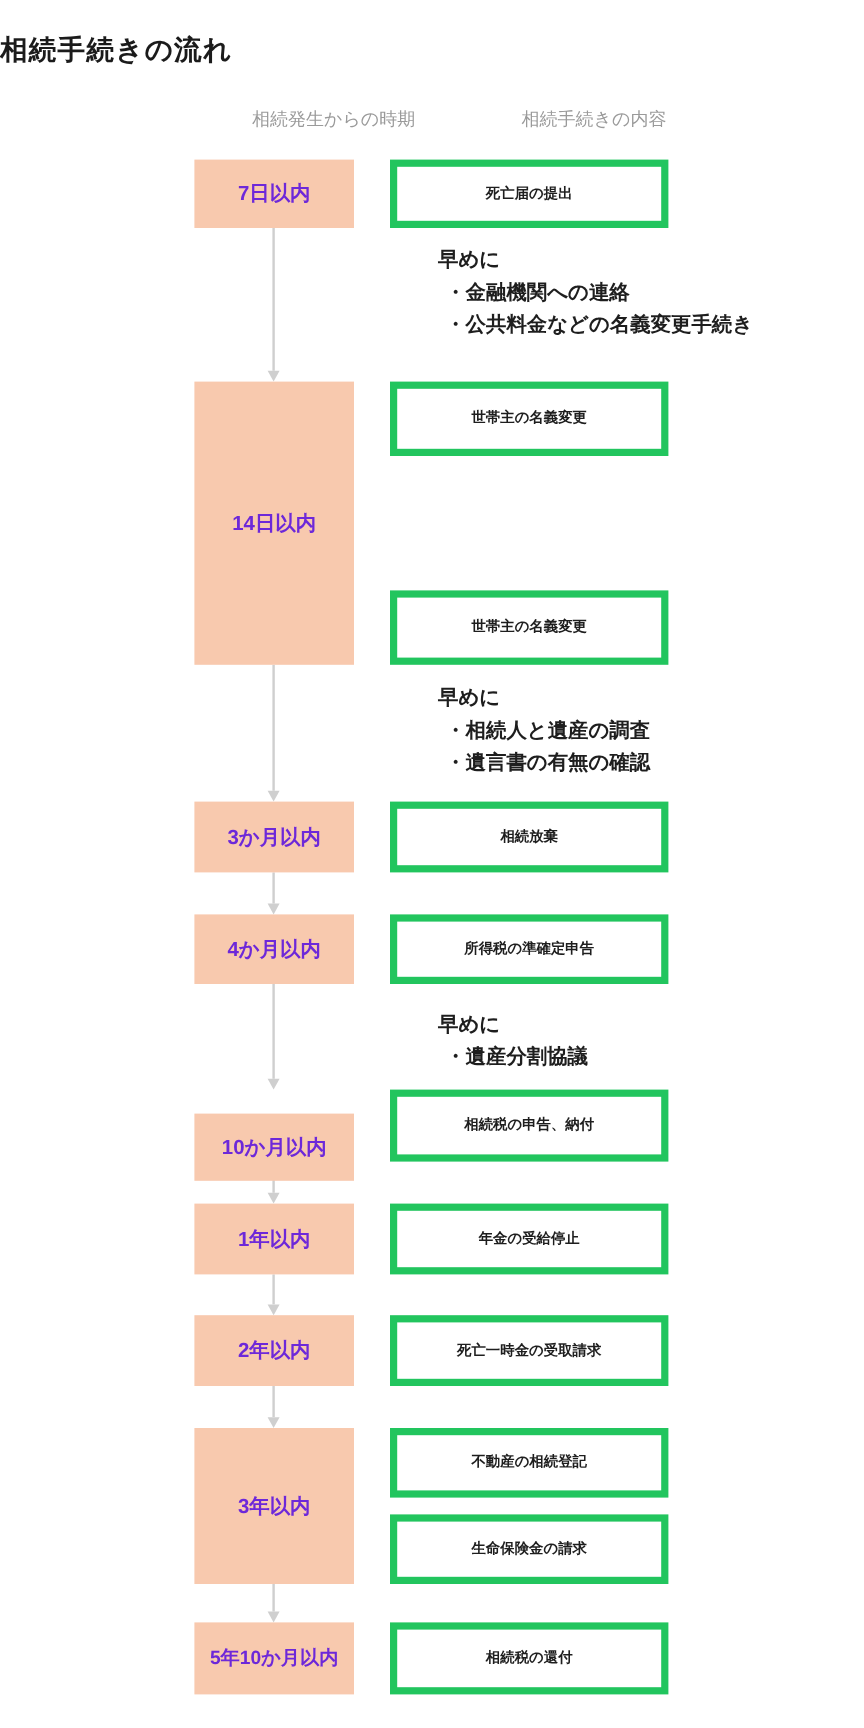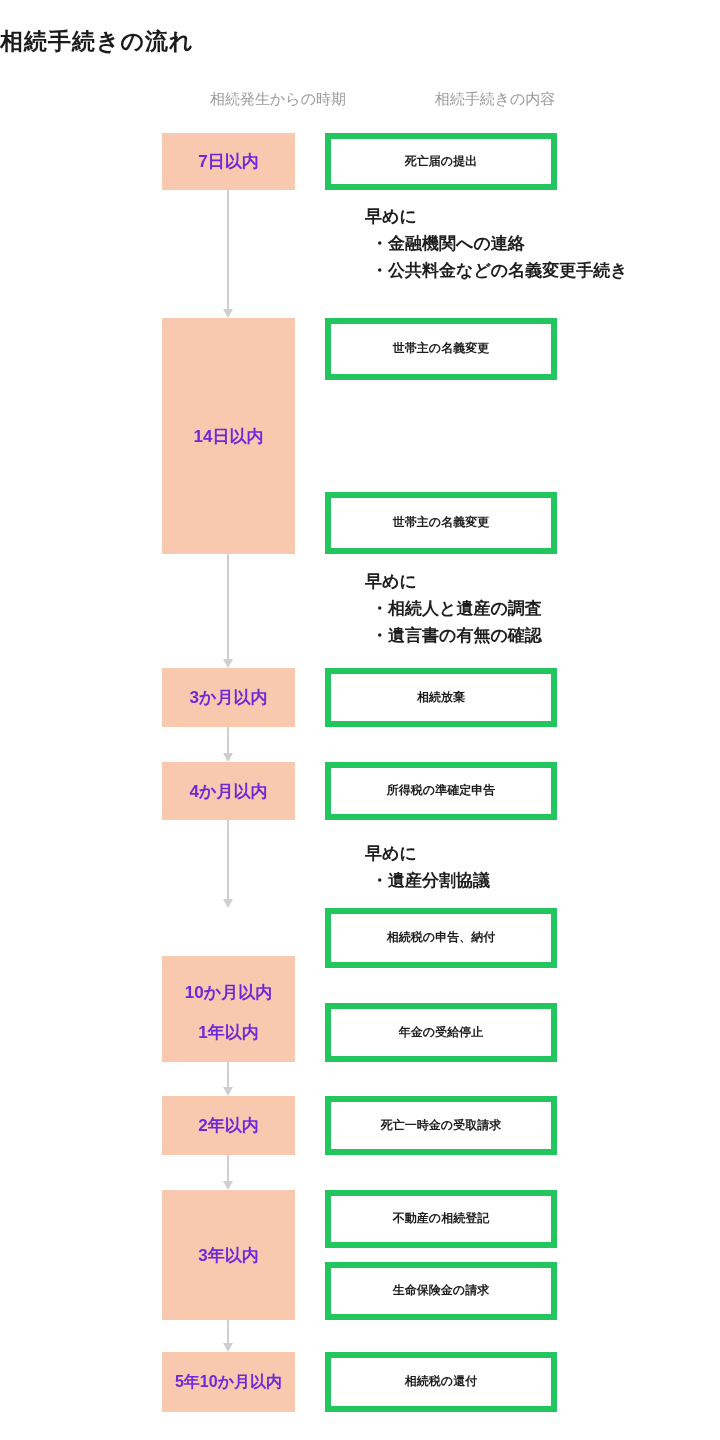--- a/index.html
+++ b/index.html
@@ -139,21 +139,21 @@
   <div class="cbox" style="top:668px; height:59px">相続放棄</div>
 
   <div class="pbox" style="top:762px; height:58px">4か月以内</div>
   <div class="cbox" style="top:762px; height:58px">所得税の準確定申告</div>
 
   <div class="note" style="top:840px">
     <div class="note-title">早めに</div>
     <div class="note-bullet">・遺産分割協議</div>
   </div>
 
-  <div class="pbox" style="top:956px; height:72px">10か月以内</div>
+  <div class="pbox" style="top:928px; height:56px">10か月以内</div>
   <div class="cbox" style="top:908px; height:60px">相続税の申告、納付</div>
 
   <div class="pbox" style="top:1003px; height:59px">1年以内</div>
   <div class="cbox" style="top:1003px; height:59px">年金の受給停止</div>
 
   <div class="pbox" style="top:1096px; height:59px">2年以内</div>
   <div class="cbox" style="top:1096px; height:59px">死亡一時金の受取請求</div>
 
   <div class="pbox" style="top:1190px; height:130px">3年以内</div>
   <div class="cbox" style="top:1190px; height:58px">不動産の相続登記</div>

